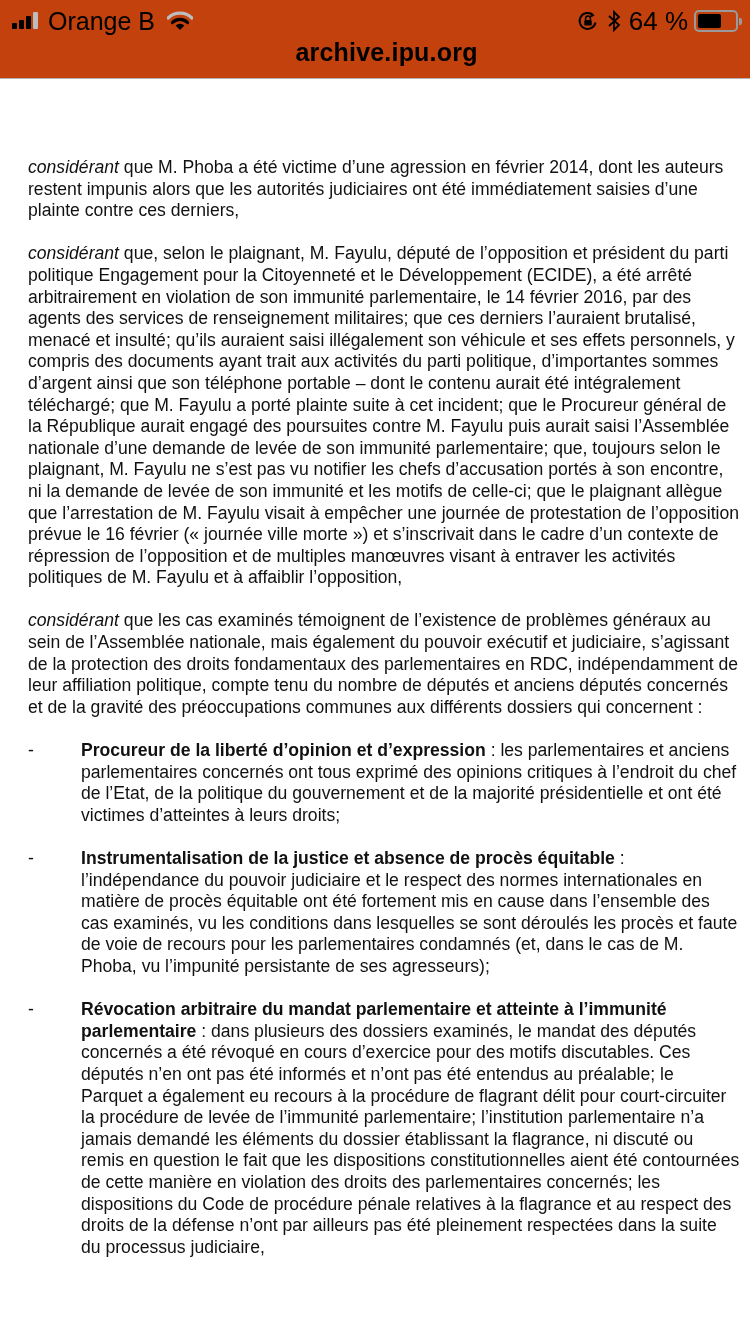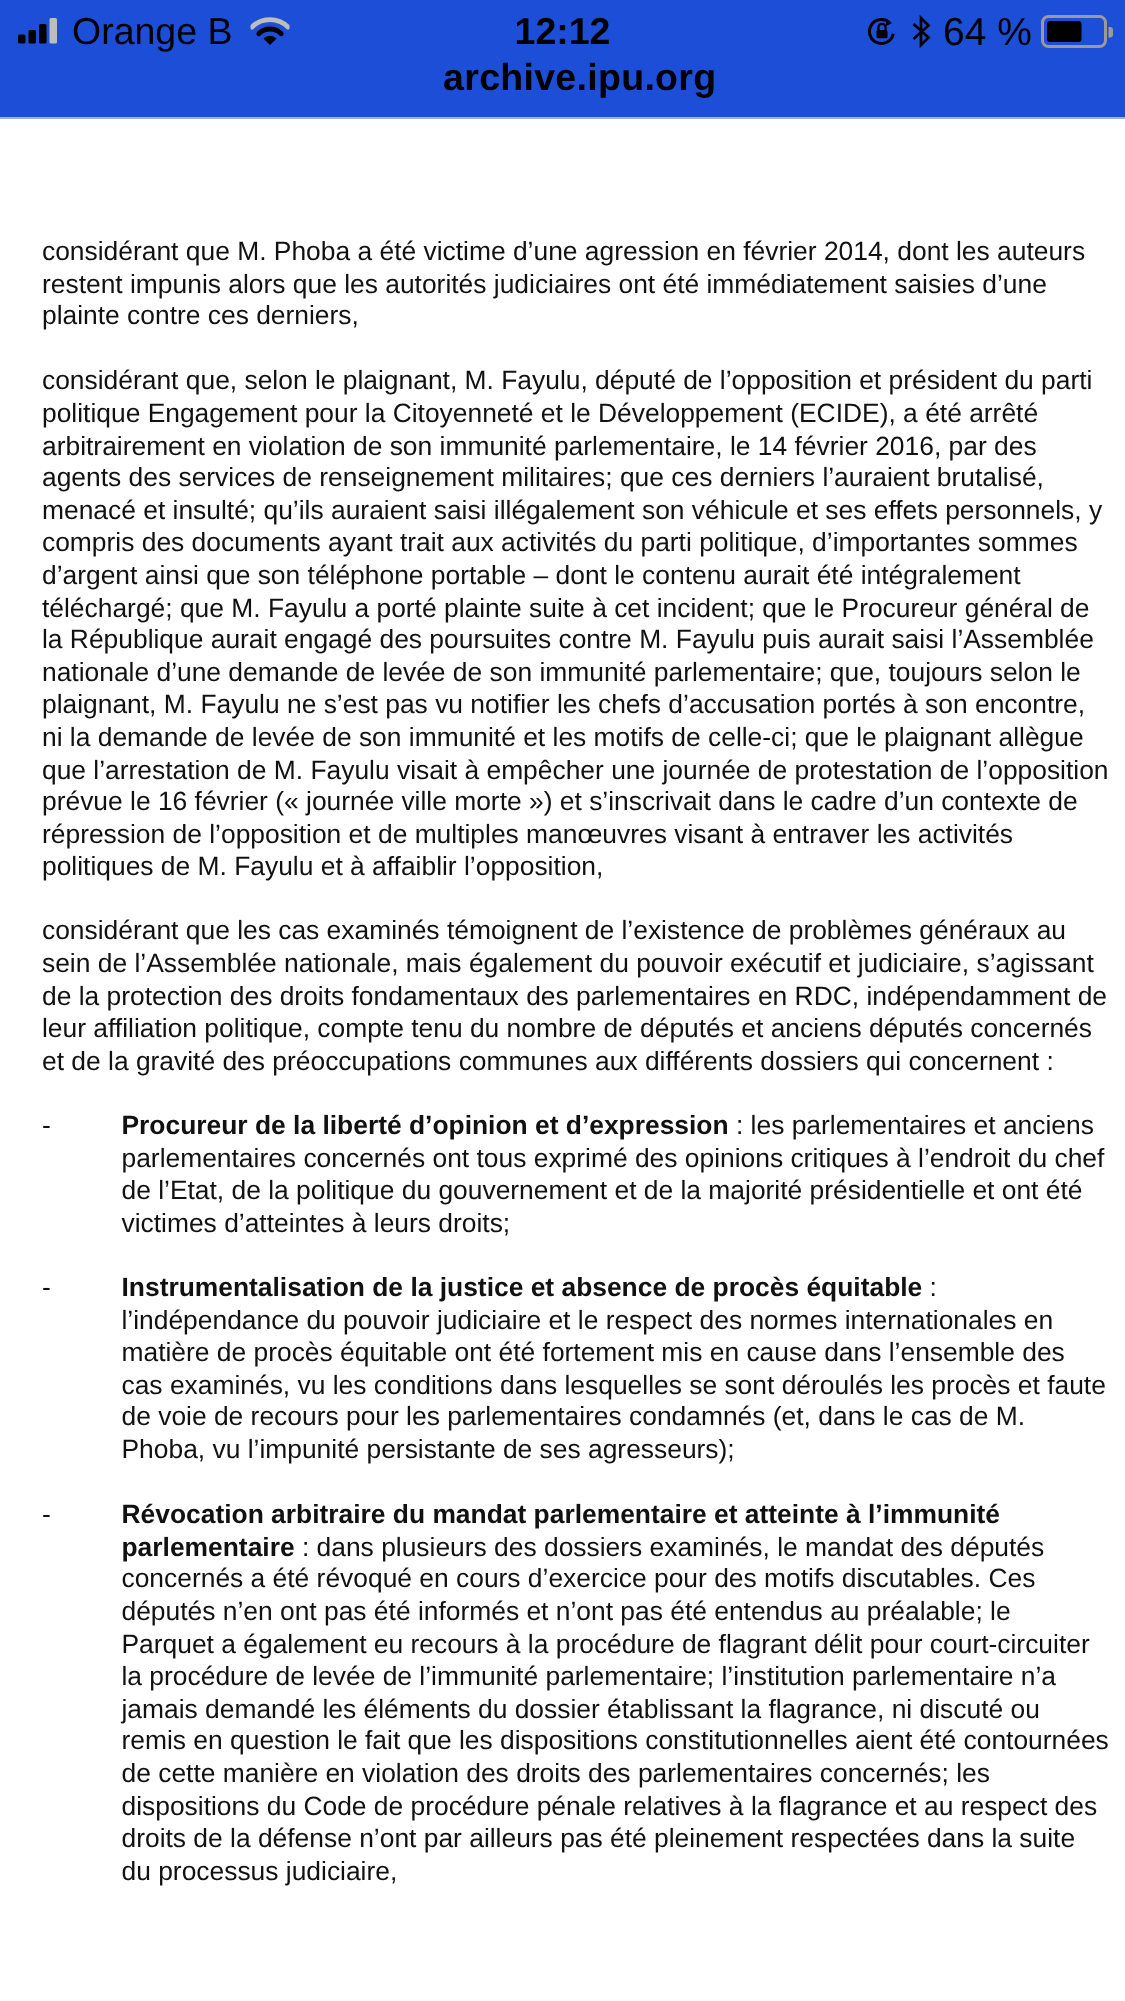--- a/index.html
+++ b/index.html
@@ -12,21 +12,21 @@
     body {
       font-family: "Liberation Sans", sans-serif;
       color: #111111;
       position: relative;
     }
     .topbar {
       position: absolute;
       left: 0; top: 0;
       width: 750px;
       height: 79px;
-      background: #1d4ed8;
+      background: #c2410c;
       border-bottom: 1px solid #b2b2b2;
     }
     .status-bar {
       position: absolute;
       left: 0; top: 0;
       width: 750px;
       height: 42px;
       font-family: "Liberation Sans", sans-serif;
     }
     .status-left {
@@ -119,21 +119,21 @@
       position: absolute;
       left: 28px;
       top: 157px;
       width: 712px;
       font-family: "Liberation Sans", sans-serif;
       font-size: 17.6px;
       line-height: 21.6px;
       color: #111;
     }
     .content p { margin-bottom: 21.6px; }
-    .content .it { }
+    .content .it { font-style: italic; }
     .content .b { font-weight: bold; }
     .bullet {
       position: relative;
       padding-left: 53px;
       margin-bottom: 21.6px;
     }
     .bullet .dash {
       position: absolute;
       left: 0;
       top: 0;
@@ -152,21 +152,20 @@
         <span class="bar off" style="height:17px"></span>
       </div>
       <span class="carrier">Orange B</span>
       <svg class="wifi" viewBox="0 0 26 20">
         <path d="M1 7 A17 17 0 0 1 25 7" fill="none" stroke="#bdbdbd" stroke-width="3.2" stroke-linecap="round"></path>
         <path d="M5.5 11.5 A10.5 10.5 0 0 1 20.5 11.5" fill="none" stroke="#000" stroke-width="3.2" stroke-linecap="round"></path>
         <path d="M13 19 L8.6 14.6 A6.2 6.2 0 0 1 17.4 14.6 Z" fill="#000"></path>
       </svg>
     </div>
 
-    <div class="status-time">12:12</div>
 
     <div class="status-right">
       <svg class="icon" width="22" height="22" viewBox="0 0 22 22">
         <path d="M18.5 12.5 A8 8 0 1 1 16 5" fill="none" stroke="#000" stroke-width="2"></path>
         <path d="M14 2.5 L17.5 5.5 L13.5 7.5 Z" fill="#000"></path>
         <rect x="7.3" y="10" width="7.4" height="5.5" rx="1" fill="#000"></rect>
         <path d="M8.6 10 V8.3 A2.4 2.4 0 0 1 13.4 8.3 V10" fill="none" stroke="#000" stroke-width="1.5"></path>
       </svg>
       <svg class="icon" width="14" height="24" viewBox="0 0 14 24">
         <path d="M2 7 L12 16 L7 21 L7 3 L12 8 L2 17" fill="none" stroke="#000" stroke-width="1.8" stroke-linejoin="miter"></path>

